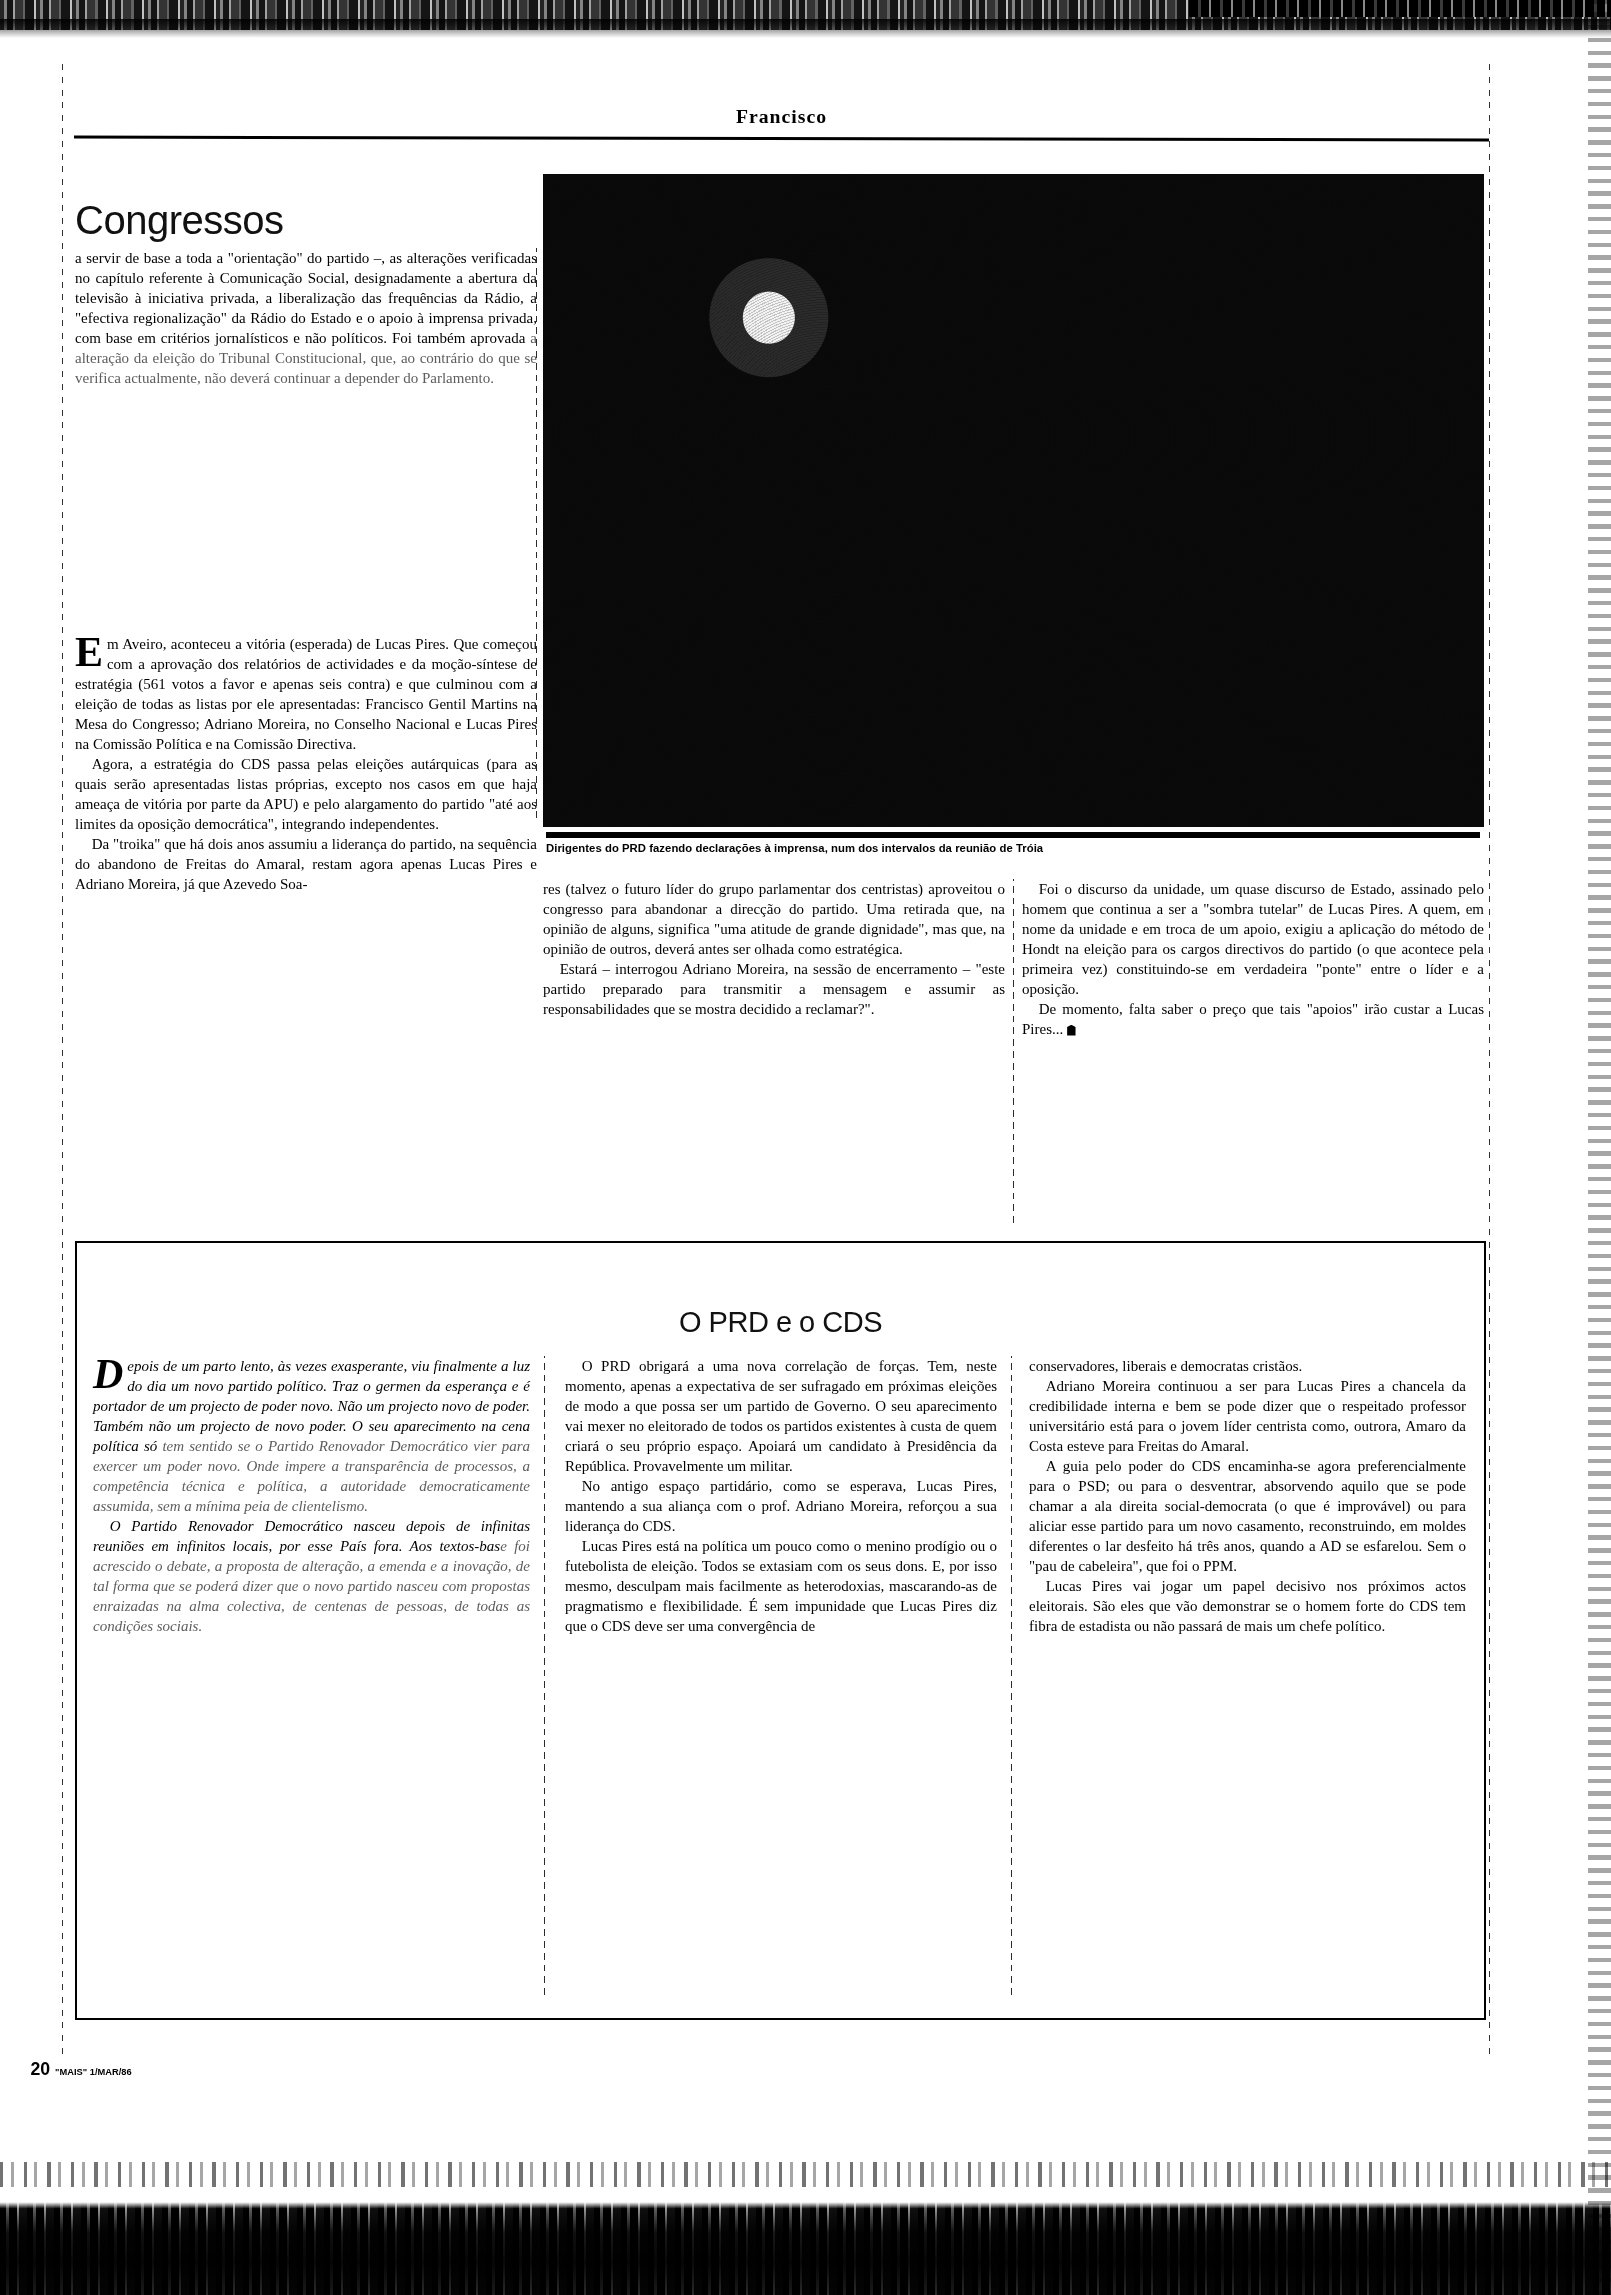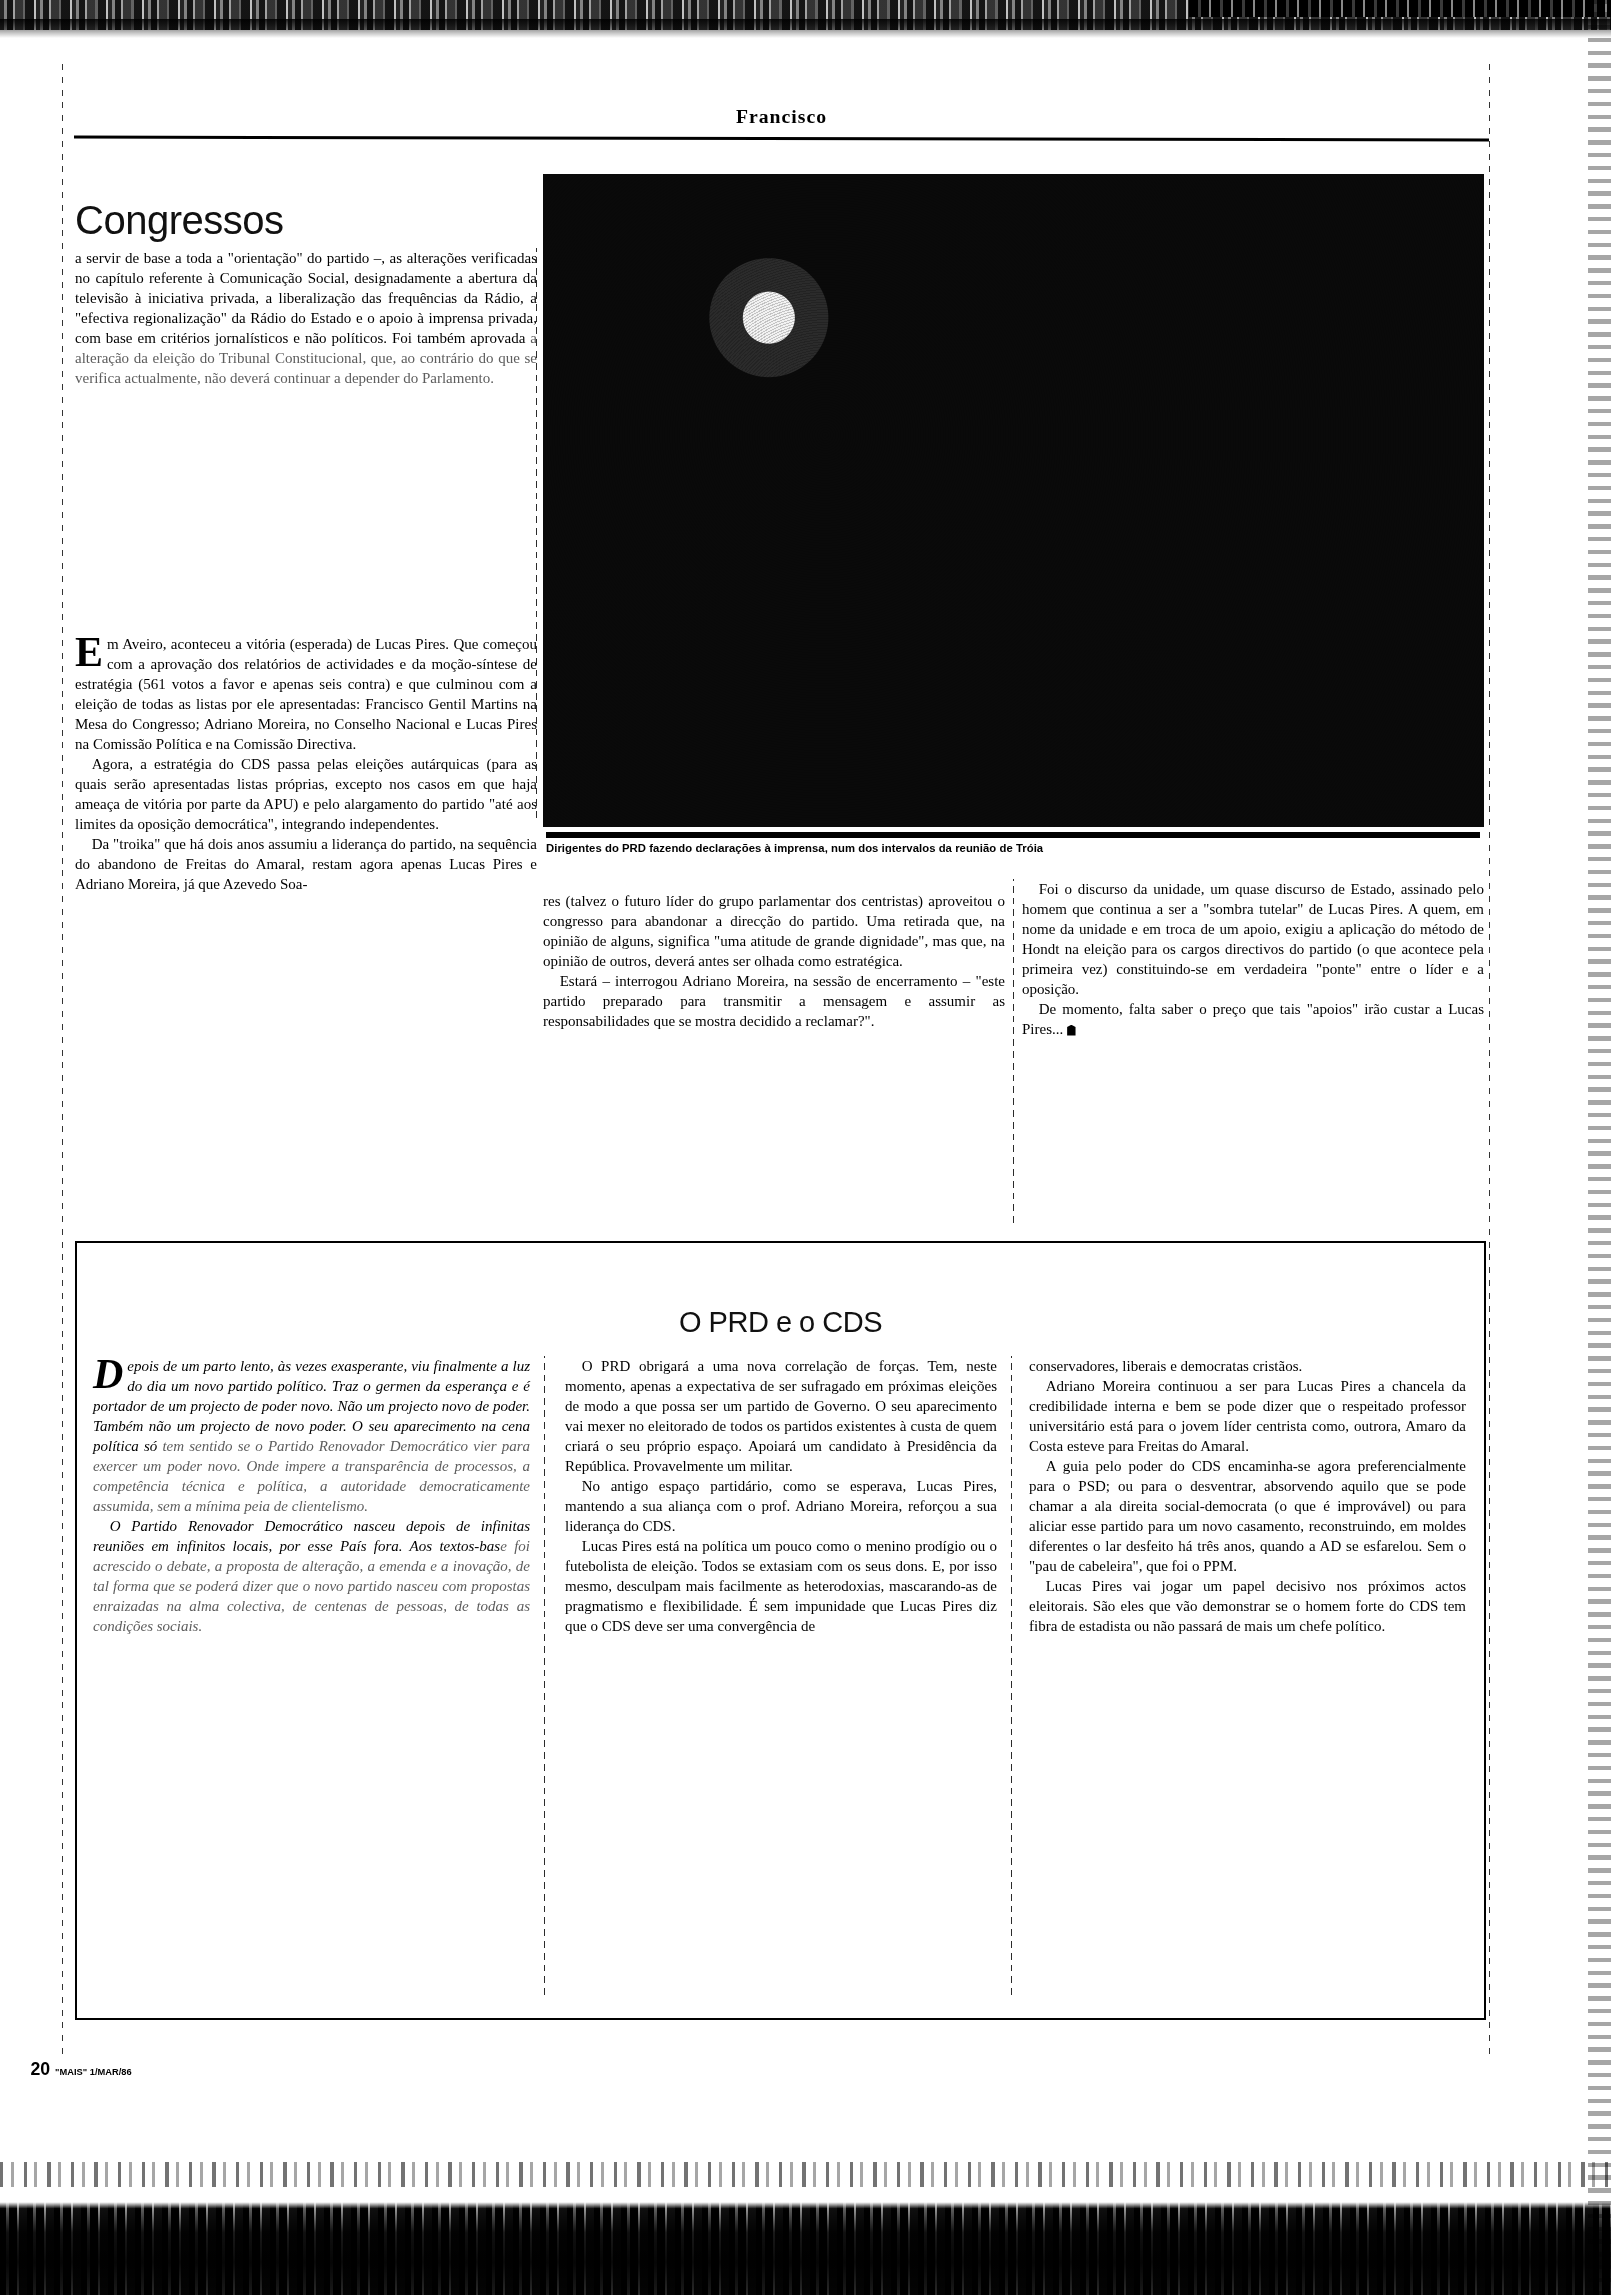--- a/index.html
+++ b/index.html
@@ -92,21 +92,21 @@
 
   
   #head-congressos{
     position:absolute;left:75px;top:174px;
     font-family:"Liberation Sans",sans-serif;
     font-size:40px;font-weight:normal;letter-spacing:-0.5px;
     line-height:39px;color:#111;
   }
   #c1{left:75px;top:248px;width:462px;}
   #c1b{left:75px;top:634px;width:462px;font-family:Liberation Serif, serif;}
-  #c2{left:543px;top:879px;width:462px;margin-top:12px;}
+  #c2{left:543px;top:879px;width:462px;}
   #c3{left:1022px;top:879px;width:462px;}
 
   
   #photo-wrap{position:absolute;left:543px;top:174px;width:941px;height:653px;}
   #photo{
     width:100%;height:100%;
     background:
       radial-gradient(circle at 24% 22%, #f2f2f2 0 25.5px, #2b2b2b 26.5px 59px, #0a0a0a 60px 118px),
       radial-gradient(circle at 47% 30%, #ededed 0 22.6px, #303030 23.6px 54px, #0a0a0a 55px 103px),
       radial-gradient(circle at 70% 34%, #e8e8e8 0 21.6px, #2a2a2a 22.6px 51px, #090909 52px 98px),

